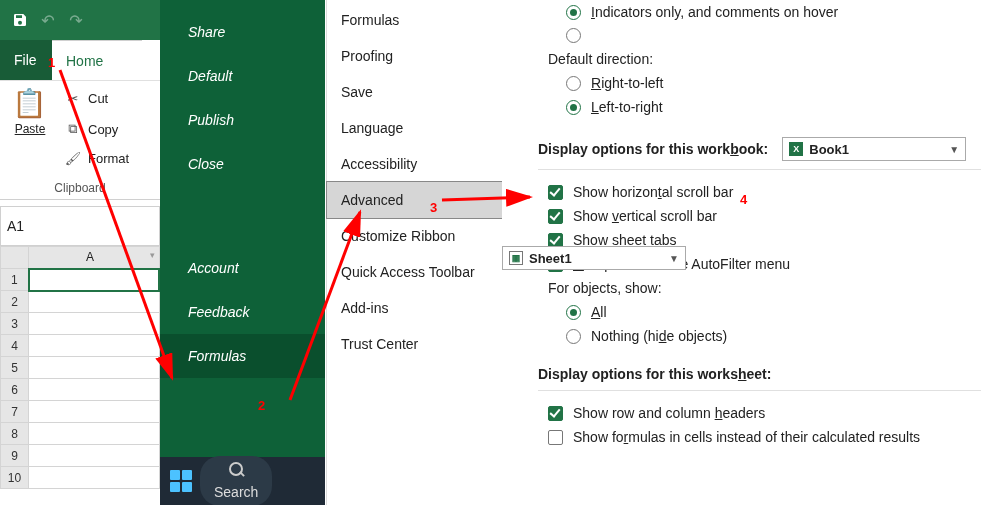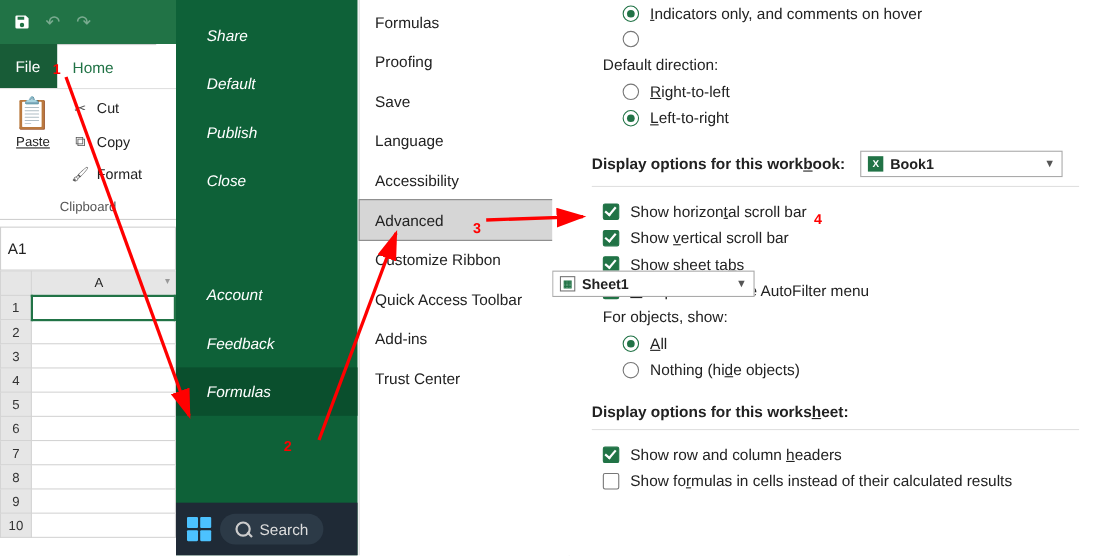--- a/index.html
+++ b/index.html
@@ -67,21 +67,21 @@
   .sel-box .xl-ic { width: 14px; height: 14px; background: #217346; color: #fff; font-size: 9px; font-weight: bold; display: inline-flex; align-items: center; justify-content: center; }
   .sel-box.sheet .xl-ic { background: #fff; border: 1px solid #777; color: #217346; }
   .sel-box .caret { margin-left: auto; color: #555; font-size: 10px; }
   .u { text-decoration: underline; }
   .sublabel { padding: 4px 0 4px 10px; font-size: 14px; }
 
   
   .taskbar { position: absolute; left: 160px; bottom: 0; width: 165px; height: 48px; background: #1f2a36; display: flex; align-items: center; gap: 8px; padding: 0 10px; }
   .win-icon { width: 22px; height: 22px; display: grid; grid-template-columns: 1fr 1fr; grid-template-rows: 1fr 1fr; gap: 2px; }
   .win-icon span { background: #4cc2ff; border-radius: 1px; }
-  .taskbar .search-pill { background: #2c3a47; color: #ddd; border-radius: 20px; display: flex; align-items: center; gap: 8px; padding: 6px 14px; font-size: 14px; }
+  .taskbar .search-pill { background: #2c3a47; color: #ddd; border-radius: 20px; display: flex; align-items: center; gap: 8px; padding: 6px 14px; font-size: 14px; flex-direction: column; }
   .taskbar .mag { width: 14px; height: 14px; border: 2px solid #ccc; border-radius: 50%; position: relative; }
   .taskbar .mag::after { content: ""; position: absolute; width: 6px; height: 2px; background: #ccc; right: -4px; bottom: -1px; transform: rotate(45deg); }
 
   
   .ann { position: absolute; color: #ff0000; font-size: 13px; font-weight: 600; z-index: 60; pointer-events: none; }
 
   
   svg.arrows { position: absolute; inset: 0; width: 1003px; height: 505px; pointer-events: none; z-index: 50; }
 </style>
 </head>

